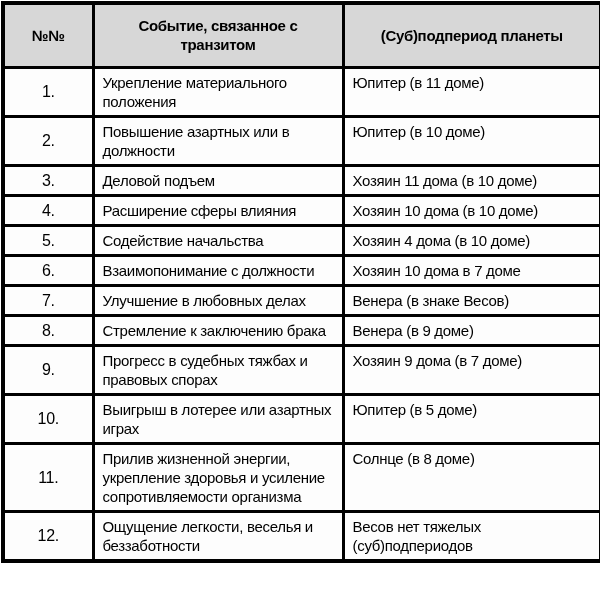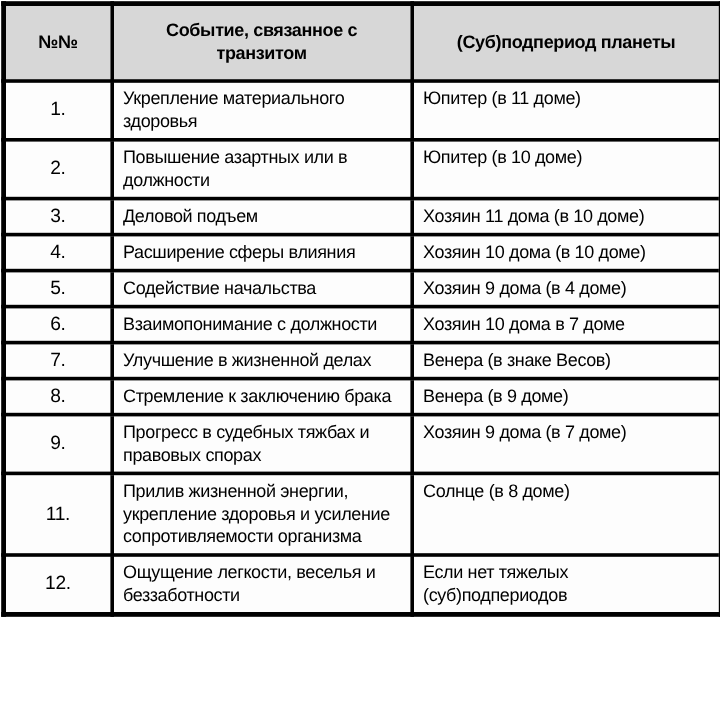--- a/index.html
+++ b/index.html
@@ -73,68 +73,73 @@
     <thead>
       <tr>
         <th>№№</th>
         <th class="event-head">Событие, связанное с транзитом</th>
         <th>(Суб)подпериод планеты</th>
       </tr>
     </thead>
     <tbody>
         <tr>
           <td class="num-cell">1.</td>
-          <td>Укрепление материального здоровья</td>
+          <td>Укрепление материального положения</td>
           <td>Юпитер (в 11 доме)</td>
         </tr>
         <tr>
           <td class="num-cell">2.</td>
           <td>Повышение азартных или в должности</td>
           <td>Юпитер (в 10 доме)</td>
         </tr>
         <tr>
           <td class="num-cell">3.</td>
           <td>Деловой подъем</td>
           <td>Хозяин 11 дома (в 10 доме)</td>
         </tr>
         <tr>
           <td class="num-cell">4.</td>
           <td>Расширение сферы влияния</td>
           <td>Хозяин 10 дома (в 10 доме)</td>
         </tr>
         <tr>
           <td class="num-cell">5.</td>
           <td>Содействие начальства</td>
-          <td>Хозяин 9 дома (в 4 доме)</td>
+          <td>Хозяин 4 дома (в 10 доме)</td>
         </tr>
         <tr>
           <td class="num-cell">6.</td>
           <td>Взаимопонимание с должности</td>
           <td>Хозяин 10 дома  в 7 доме</td>
         </tr>
         <tr>
           <td class="num-cell">7.</td>
-          <td>Улучшение в жизненной делах</td>
+          <td>Улучшение в любовных делах</td>
           <td>Венера (в знаке Весов)</td>
         </tr>
         <tr>
           <td class="num-cell">8.</td>
           <td>Стремление к заключению брака</td>
           <td>Венера (в 9 доме)</td>
         </tr>
         <tr>
           <td class="num-cell">9.</td>
           <td>Прогресс в судебных тяжбах и правовых спорах</td>
           <td>Хозяин 9 дома (в 7 доме)</td>
         </tr>
         <tr>
+          <td class="num-cell">10.</td>
+          <td>Выигрыш в лотерее или азартных играх</td>
+          <td>Юпитер (в 5 доме)</td>
+        </tr>
+        <tr>
           <td class="num-cell">11.</td>
           <td>Прилив жизненной энергии, укрепление здоровья и усиление сопротивляемости организма</td>
           <td>Солнце (в 8 доме)</td>
         </tr>
         <tr>
           <td class="num-cell">12.</td>
           <td>Ощущение легкости, веселья и беззаботности</td>
-          <td>Если нет тяжелых (суб)подпериодов</td>
+          <td>Весов нет тяжелых (суб)подпериодов</td>
         </tr>
       </tbody>
   </table>
 </div>
 
 </body></html>

